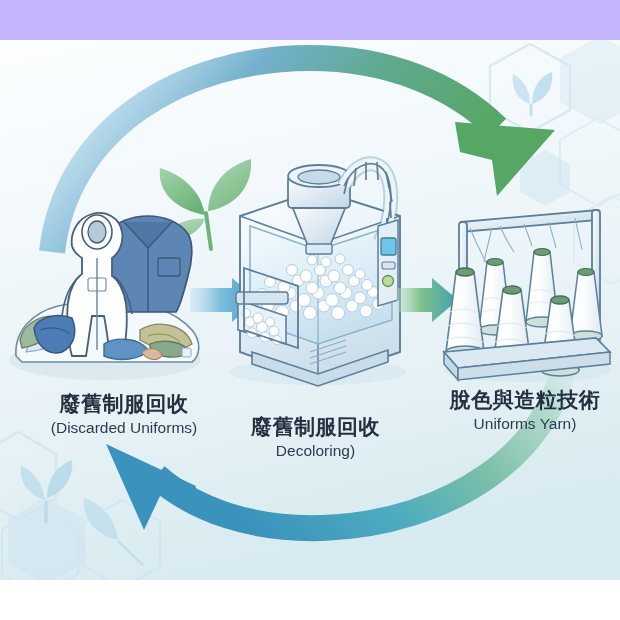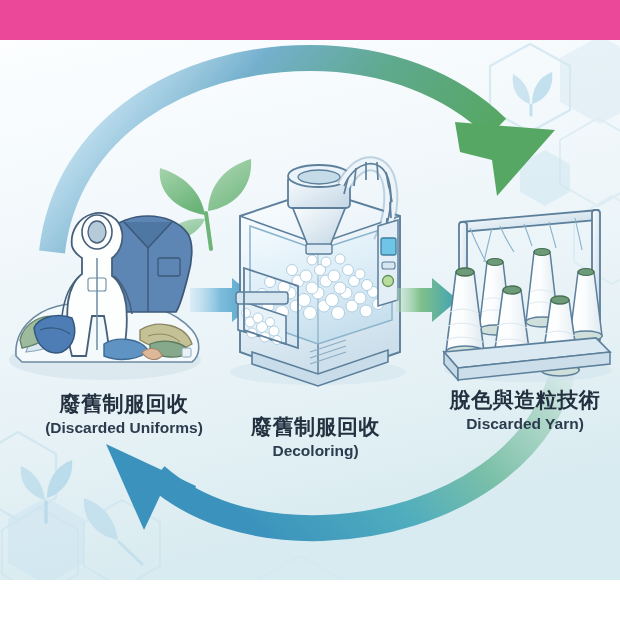--- a/index.html
+++ b/index.html
@@ -10,21 +10,21 @@
   body {
     width: 620px;
     height: 620px;
     overflow: hidden;
     font-family: "Liberation Sans", sans-serif;
   }
   #infographic {
     position: relative;
     width: 620px;
     height: 436px;
-    background: #ec4899;
+    background: #c4b5fd;
   }
   .stage-svg {
     position: absolute;
     left: 0;
     top: 0;
     width: 620px;
     height: 620px;
   }
   .label-block {
     position: absolute;
@@ -35,21 +35,21 @@
   }
   .label-cn {
     font-size: 21px;
     font-weight: bold;
     letter-spacing: 0.5px;
     color: #22303f;
     white-space: nowrap;
   }
   .label-en {
     font-size: 15.5px;
-    font-weight: bold;
+    font-weight: normal;
     color: #2c3c4e;
     margin-top: 2px;
   }
   #label-uniforms { left: 8px;  top: 392px; width: 232px; }
   #label-process  { left: 198px; top: 415px; width: 235px; }
   #label-yarn     { left: 430px; top: 388px; width: 190px; }
 </style>
 </head>
 <body>
 
@@ -400,16 +400,16 @@
     <div class="label-en">(Discarded Uniforms)</div>
   </div>
 
   <div id="label-process" class="label-block">
     <div class="label-cn">廢舊制服回收</div>
     <div class="label-en">Decoloring)</div>
   </div>
 
   <div id="label-yarn" class="label-block">
     <div class="label-cn">脫色與造粒技術</div>
-    <div class="label-en">Discarded Yarn)</div>
+    <div class="label-en">Uniforms Yarn)</div>
   </div>
 
 </div>
 
 </body></html>

